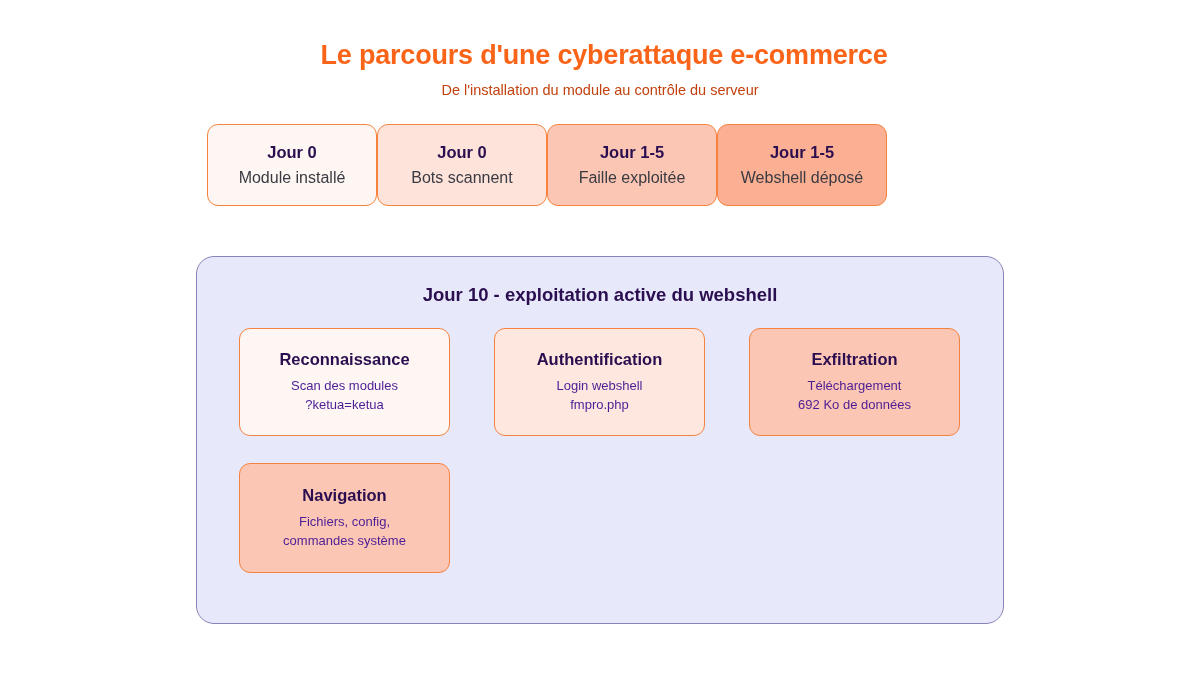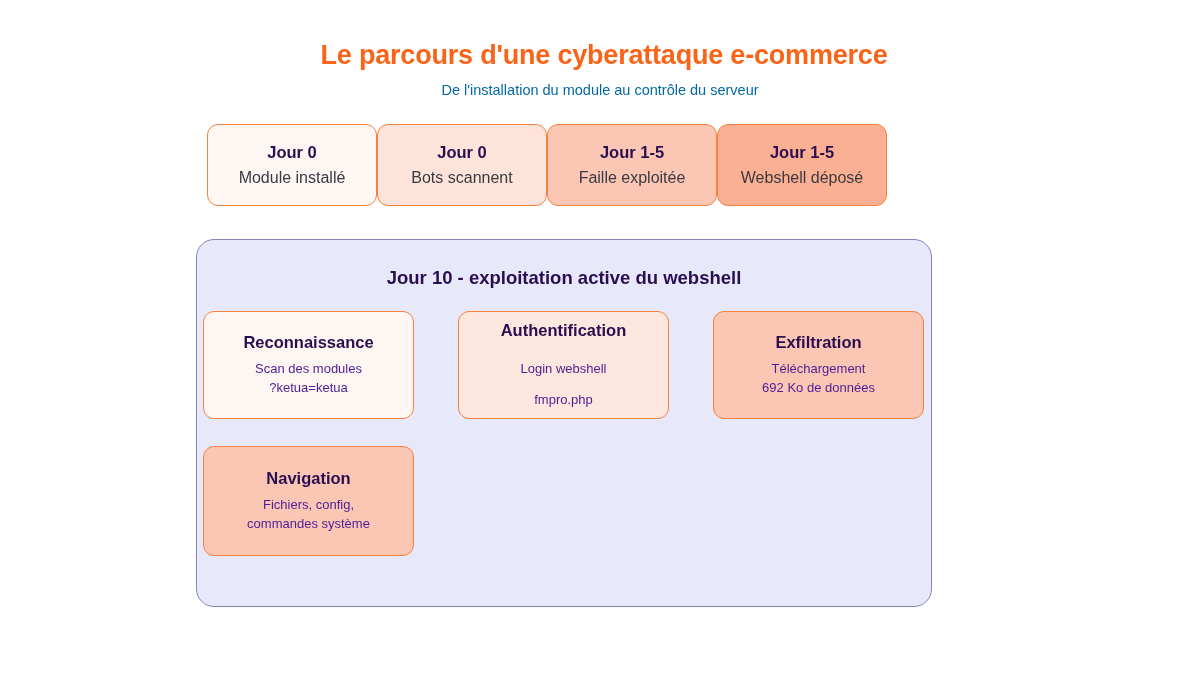--- a/index.html
+++ b/index.html
@@ -73,23 +73,23 @@
   .step-sub {
     font-size: 16px;
     color: #3a3a42;
     margin-top: 6px;
     line-height: 1.2;
   }
 
   
   .panel {
     position: absolute;
-    top: 239px;
+    top: 256px;
     left: 196px;
-    width: 736px;
+    width: 808px;
     height: 368px;
     box-sizing: border-box;
     background: #E8E8FB;
     border: 1.6px solid #8A82B8;
     border-radius: 18px;
   }
   .panel-title {
     text-align: center;
     font-size: 18.5px;
     font-weight: bold;
@@ -134,21 +134,21 @@
     line-height: 1.45;
   }
 </style>
 </head>
 <body>
 
 <div class="page">
 
   <div class="header">
     <h1 class="title" style="color: rgb(250, 100, 24);">Le parcours d'une cyberattaque e-commerce</h1>
-    <p class="subtitle" style="color: #0369a1; text-align: center;">De l'installation du module au contrôle du serveur</p>
+    <p class="subtitle" style="color: #c2410c; text-align: center;">De l'installation du module au contrôle du serveur</p>
   </div>
 
   <div class="timeline">
 
     <div class="step-card" style="background: rgb(253, 246, 243); border-color: rgb(245, 131, 63);">
       <div class="step-title">Jour 0</div>
       <div class="step-sub">Module installé</div>
     </div>
 
     <div class="step-card" style="background: rgb(253, 227, 218); border-color: rgb(245, 131, 63);">
@@ -172,21 +172,21 @@
     <div class="panel-title">Jour 10 - exploitation active du webshell</div>
 
     <div class="grid">
 
       <div class="detail-card" style="background: rgb(253, 246, 243); border-color: rgb(245, 131, 63);">
         <div class="detail-title">Reconnaissance</div>
         <div class="detail-line">Scan des modules</div>
         <div class="detail-line">?ketua=ketua</div>
       </div>
 
-      <div class="detail-card" style="background: rgb(253, 231, 222); border-color: rgb(245, 131, 63); gap: 12px;">
+      <div class="detail-card" style="background: rgb(253, 231, 222); border-color: rgb(245, 131, 63);">
         <div class="detail-title">Authentification</div>
         <div class="detail-line">Login webshell</div>
         <div class="detail-line">fmpro.php</div>
       </div>
 
       <div class="detail-card" style="background: rgb(252, 198, 180); border-color: rgb(245, 131, 63);">
         <div class="detail-title">Exfiltration</div>
         <div class="detail-line">Téléchargement</div>
         <div class="detail-line">692 Ko de données</div>
       </div>

